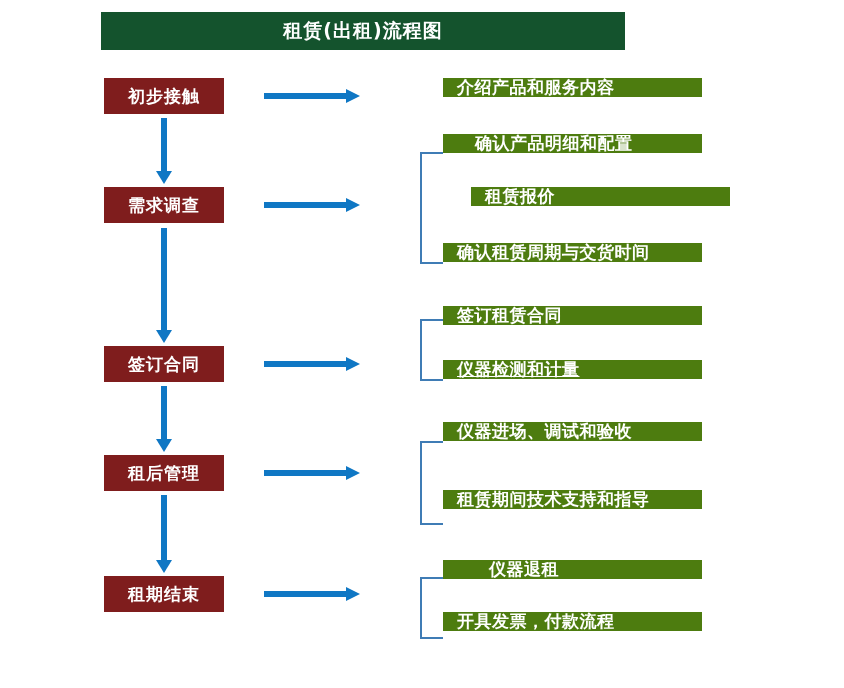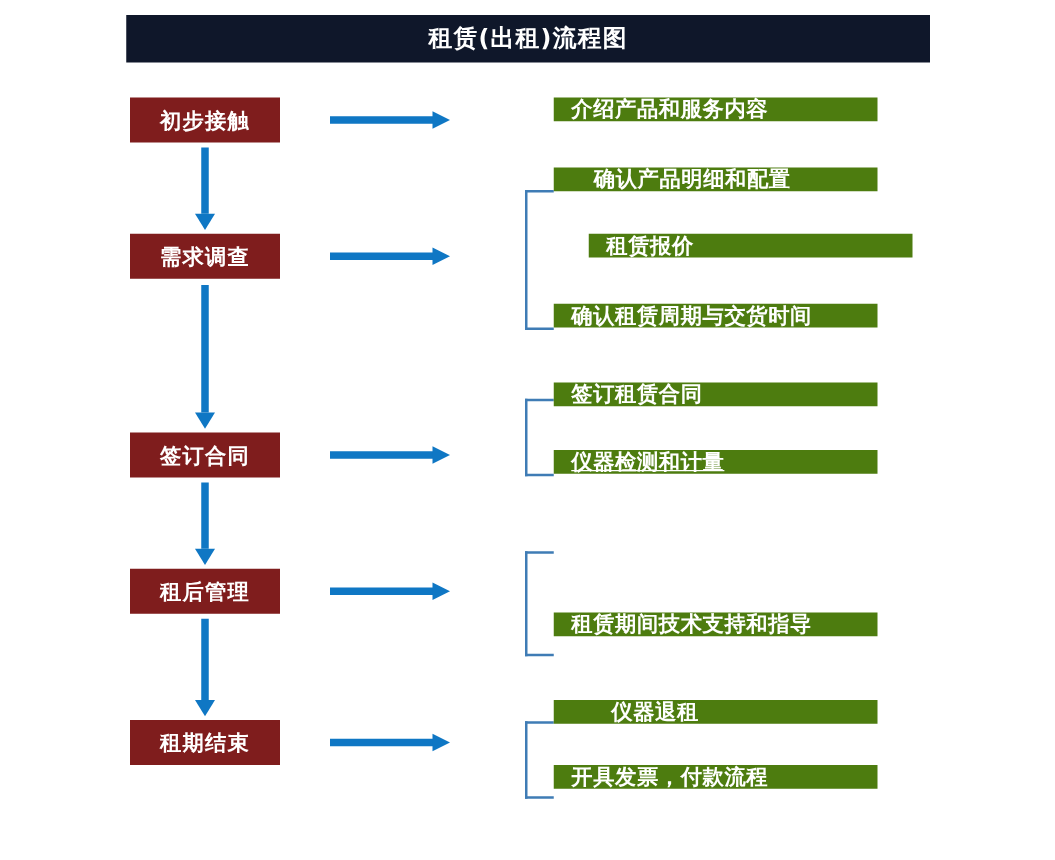--- a/index.html
+++ b/index.html
@@ -17,23 +17,23 @@
     height: 688px;
     background: #ffffff;
     overflow: hidden;
   }
 
   
   .title-bar {
     position: absolute;
     left: 101px;
     top: 12px;
-    width: 643px;
+    width: 524px;
     height: 38px;
-    background: #0f172a;
+    background: #14532d;
     color: #ffffff;
     font-size: 19px;
     font-weight: bold;
     letter-spacing: 1px;
     display: flex;
     align-items: center;
     justify-content: center;
     box-sizing: border-box;
   }
 
@@ -205,20 +205,21 @@
   <div class="detail-box" style="top:134px;padding-left:32px;">确认产品明细和配置</div>
 
   <div class="detail-box" style="top:187px;margin-left:28px;">租赁报价</div>
 
   <div class="detail-box" style="top:243px;">确认租赁周期与交货时间</div>
 
   <div class="detail-box" style="top:306px;">签订租赁合同</div>
 
   <div class="detail-box" style="top:360px;text-decoration:underline;">仪器检测和计量</div>
 
+  <div class="detail-box" style="top:422px;">仪器进场、调试和验收</div>
 
   <div class="detail-box" style="top:490px;">租赁期间技术支持和指导</div>
 
   <div class="detail-box" style="top:560px;padding-left:46px;">仪器退租</div>
 
   <div class="detail-box" style="top:612px;">开具发票，付款流程</div>
 
 </div>
 
 </body></html>

